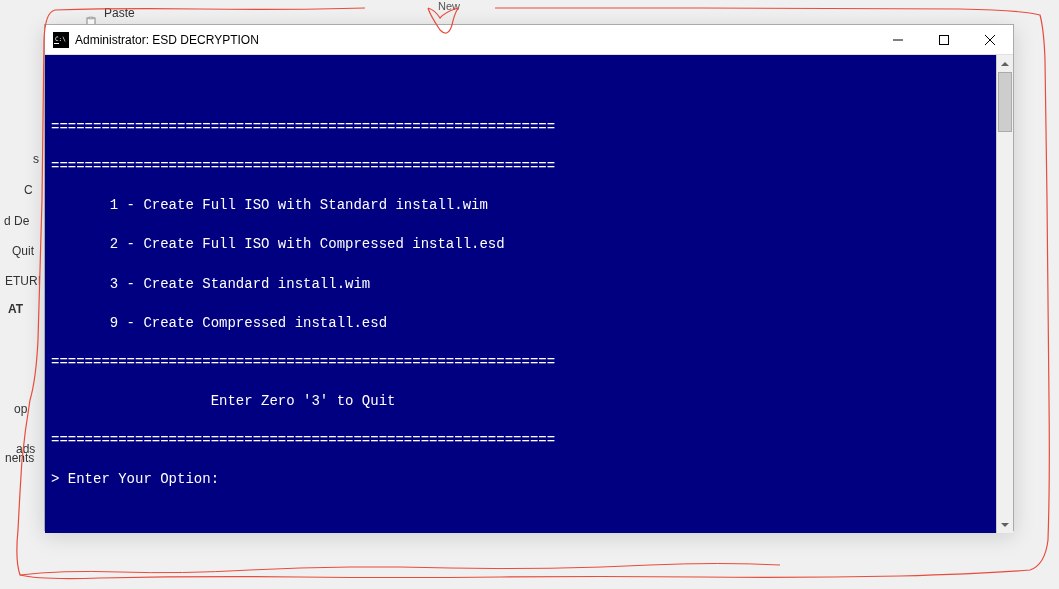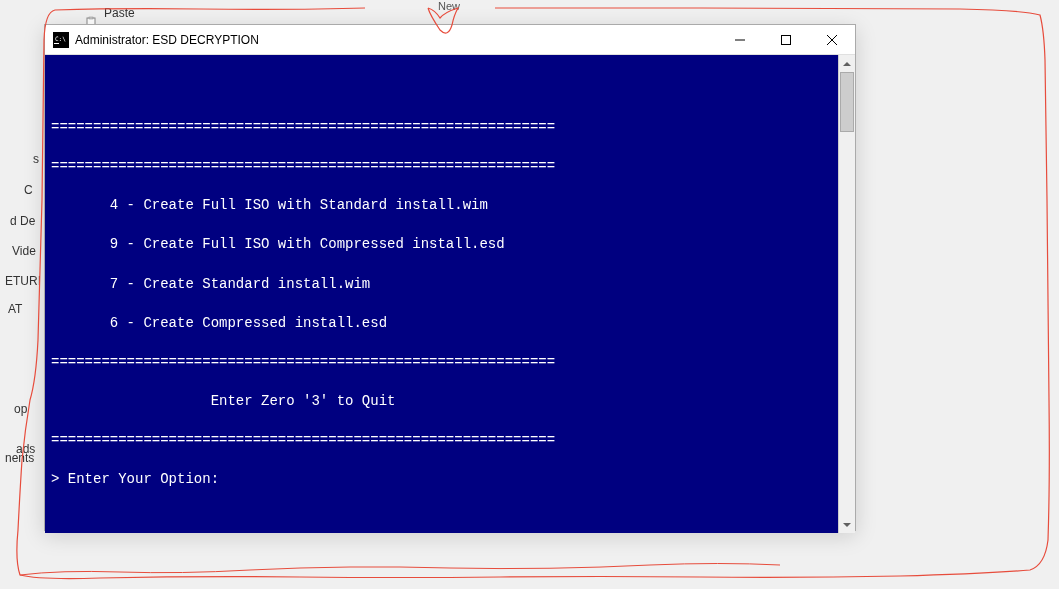--- a/index.html
+++ b/index.html
@@ -68,21 +68,21 @@
       height: 589px;
       pointer-events: none;
       z-index: 100;
     }
     
     
     .console-window {
       position: absolute;
       left: 44px;
       top: 24px;
-      width: 812px;
+      width: 970px;
       height: 507px;
       background: #fff;
       border: 1px solid #aaa;
       box-shadow: 0 5px 20px rgba(0,0,0,0.15);
       display: flex;
       flex-direction: column;
       z-index: 10;
     }
     
     
@@ -200,24 +200,24 @@
         <rect x="2" y="2" width="8" height="10" fill="#fff" stroke="#888" stroke-width="1"></rect>
         <rect x="4" y="1" width="4" height="2" fill="#ccc" stroke="#888" stroke-width="0.5"></rect>
       </svg>
     </span>
     <span>Paste shortcut</span>
   </div>
   <div class="bg-new">New</div>
 
   <div class="bg-item" style="left:33px; top:150px;">s</div>
   <div class="bg-item" style="left:24px; top:181px;">C</div>
-  <div class="bg-item" style="left:10px; top:212px;">d De</div>
-  <div class="bg-item" style="left:12px; top:242px;">Vide</div>
+  <div class="bg-item" style="left:4px; top:212px;">d De</div>
+  <div class="bg-item" style="left:12px; top:242px;">Quit</div>
   <div class="bg-item" style="left:5px; top:272px;">ETURI</div>
-  <div class="bg-item" style="left:8px; top:300px;">AT</div>
+  <div class="bg-item" style="left:8px; top:300px;font-weight:bold;">AT</div>
   <div class="bg-item" style="left:14px; top:400px;">op</div>
   <div class="bg-item" style="left:5px; top:430px;margin-top:19px;">nents</div>
   <div class="bg-item" style="left:16px; top:440px;">ads</div>
 </div>
 
 <div class="console-window">
 
   <div class="title-bar">
     <div class="title-icon">
       <svg viewBox="0 0 16 16" width="16" height="16">
@@ -245,24 +245,24 @@
           </svg>
       </div>
     </div>
   </div>
 
   <div class="console-content-wrapper">
     <div class="console-content">
 <span class="console-line"> </span>
 <span class="console-line">============================================================</span>
 <span class="console-line">============================================================</span>
-<span class="console-line">       4 - Create Full ISO with Standard install.wim</span>
-<span class="console-line">       9 - Create Full ISO with Compressed install.esd</span>
-<span class="console-line">       7 - Create Standard install.wim</span>
-<span class="console-line">       6 - Create Compressed install.esd</span>
+<span class="console-line">       1 - Create Full ISO with Standard install.wim</span>
+<span class="console-line">       2 - Create Full ISO with Compressed install.esd</span>
+<span class="console-line">       3 - Create Standard install.wim</span>
+<span class="console-line">       9 - Create Compressed install.esd</span>
 <span class="console-line">============================================================</span>
 <span class="console-line">                   Enter Zero '3' to Quit</span>
 <span class="console-line">============================================================</span>
 <span class="console-line"><span>&gt; Enter Your Option:</span></span>
     </div>
 
     <div class="scrollbar">
       <div class="scrollbar-arrow up">
         <svg width="8" height="4" viewBox="0 0 8 4">
             <polygon points="4,0 8,4 0,4" fill="#606060"></polygon>

